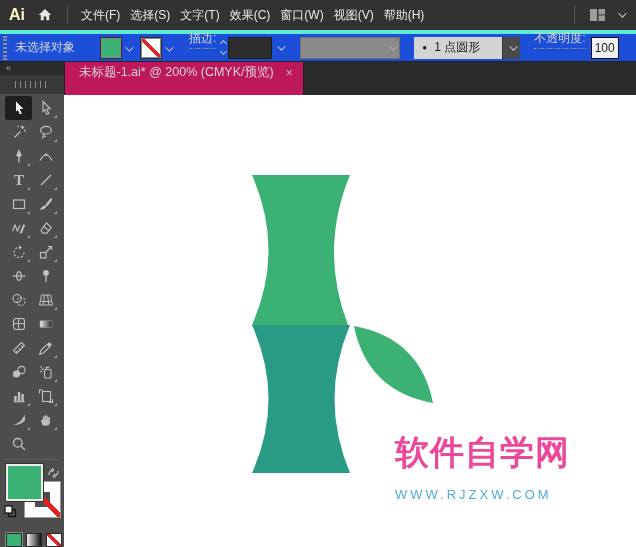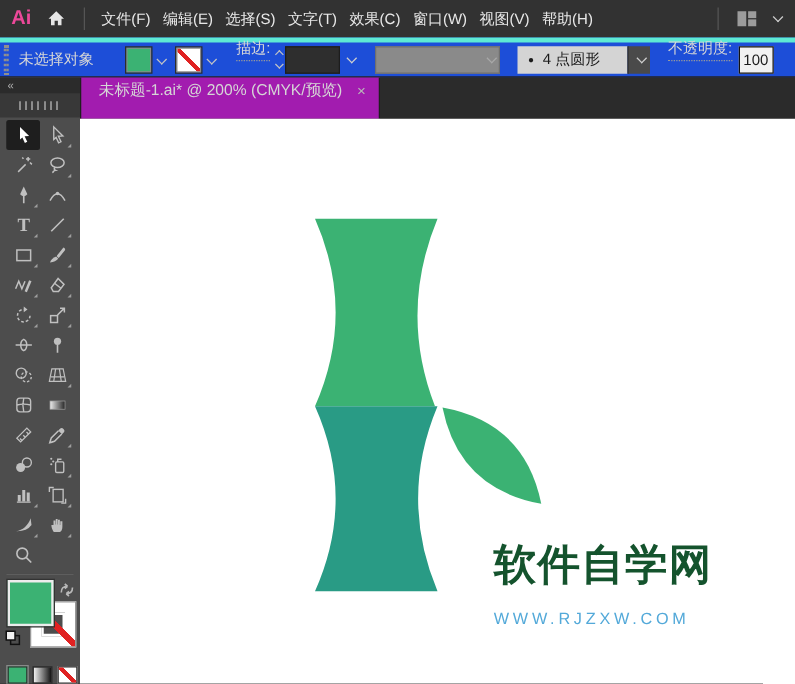--- a/index.html
+++ b/index.html
@@ -3,21 +3,21 @@
 <meta charset="utf-8">
 <style>
   * { margin:0; padding:0; box-sizing:border-box; }
   html,body { background:#222; }
   #app { width:636px; height:547px; position:relative; overflow:hidden;
          font-family:"Liberation Sans","DejaVu Sans",sans-serif; user-select:none; }
 
   
   .menubar { height:30px; background:#323232; display:flex; align-items:center;
              color:#e8e8e8; font-size:12px; }
-  .ai-logo { color:#ec4899; font-weight:bold; font-size:16px; margin:0 6px 0 9px; letter-spacing:0; }
+  .ai-logo { color:#fef9c3; font-weight:bold; font-size:16px; margin:0 6px 0 9px; letter-spacing:0; }
   .icon-btn { display:flex; align-items:center; justify-content:center; padding:0 6px; height:100%; }
   .vsep { width:1px; height:18px; background:#555; margin:0 8px; }
   .menu-item { padding:0 5px; height:100%; display:flex; align-items:center; cursor:default; }
   .mb-spacer { flex:1; }
   .chev { width:6px; height:6px; border-right:1.6px solid #cfcfcf; border-bottom:1.6px solid #cfcfcf;
           transform:rotate(45deg) translateY(-2px); display:inline-block; }
 
   
   .controlbar { height:32px; background:#1d4ed8; border-top:4px solid #5eead4;
                 border-bottom:1px solid #232323; display:flex; align-items:center;
@@ -83,21 +83,21 @@
   .mode-btn { width:16px; height:14px; border:1px solid #2a2a2a; position:relative; }
   .mode-btn.active { outline:1px solid #8a8a8a; }
   .mode-grad { background:linear-gradient(90deg,#f2f2f2,#111); }
   .mode-none { background:#fff; }
   .mode-none::after { content:''; position:absolute; inset:0;
       background:linear-gradient(45deg, transparent 42%, #e02222 42%, #e02222 58%, transparent 58%); }
 
   
   .docarea { flex:1; display:flex; flex-direction:column; min-width:0; }
   .tabbar { height:33px; background:#2b2b2b; display:flex; }
-  .doc-tab { background:#a21caf; border-right:1px solid #1f1f1f; border-left:1px solid #1f1f1f;
+  .doc-tab { background:#be185d; border-right:1px solid #1f1f1f; border-left:1px solid #1f1f1f;
              color:#d6d6d6; font-size:12.5px; display:flex; align-items:center;
              padding:0 10px 12px 14px; gap:12px; }
   .tab-close { color:#b9b9b9; font-size:12px; cursor:default; }
 
   .canvas { flex:1; position:relative; background:#ffffff; overflow:hidden; }
   .artwork { position:absolute; left:0; top:0; }
   .wm { position:absolute; left:331px; top:340px; line-height:1; }
   .wm-title { font-size:34px; font-weight:bold; letter-spacing:1px; white-space:nowrap; }
   .wm-url { font-size:13px; font-weight:normal; letter-spacing:3px; margin-top:19px; white-space:nowrap; }
 </style>
@@ -108,21 +108,20 @@
 
   <div class="menubar">
     <span class="ai-logo">Ai</span>
     <span class="icon-btn">
       <svg width="16" height="16" viewBox="0 0 16 16">
         <path d="M8 2 L14.2 8 H12.2 V13.2 H9.3 V9.6 H6.7 V13.2 H3.8 V8 H1.8 Z" fill="#e6e6e6"></path>
       </svg>
     </span>
     <span class="vsep"></span>
     <span class="menu-item">文件(F)</span>
-    <span class="menu-item">编辑(E)</span>
     <span class="menu-item">选择(S)</span>
     <span class="menu-item">文字(T)</span>
     <span class="menu-item">效果(C)</span>
     <span class="menu-item">窗口(W)</span>
     <span class="menu-item">视图(V)</span>
     <span class="menu-item">帮助(H)</span>
     <span class="mb-spacer"></span>
     <span class="vsep"></span>
     <span class="icon-btn">
       <svg width="17" height="14" viewBox="0 0 17 14">
@@ -151,21 +150,21 @@
     <span class="dark-box"></span>
     <span class="dd-chev">
         <i class="chev"></i>
       </span>
     <span class="disabled-dd">
         <i class="chev"></i>
       </span>
     <span class="brush-dd">
       <span class="brush-box">
         <span class="brush-dot">●</span>
-        <span>4 点圆形</span>
+        <span>1 点圆形</span>
       </span>
       <span class="brush-chev">
           <i class="chev"></i>
         </span>
     </span>
     <span class="cb-label" style="margin-left:14px">不透明度:</span>
     <input class="opacity-input" readonly="" value="100" style="">
   </div>
 
   <div class="workrow">
@@ -392,20 +391,20 @@
       </div>
 
       <div class="canvas">
         <svg class="artwork" width="572" height="452" viewBox="0 0 572 452">
           <path d="M188 80 H286 Q255 155 284 230 H188 Q221 155 188 80 Z" fill="#3bb273"></path>
           <path d="M188 230 H286 Q255 304 286 378 H188 Q221 304 188 230 Z" fill="#299b85"></path>
           <path d="M290 231 Q356 243 369 308 Q303 296 290 231 Z" fill="#3bb273"></path>
         </svg>
 
         <div class="wm">
-          <div class="wm-title" style="color: #14532d; text-align: center;">软件自学网</div>
+          <div class="wm-title" style="color: #ec4899; text-align: center;">软件自学网</div>
           <div class="wm-url" style="color: rgb(83, 169, 217);">WWW.RJZXW.COM</div>
         </div>
       </div>
     </div>
 
   </div>
 </div>
 
 </body></html>

